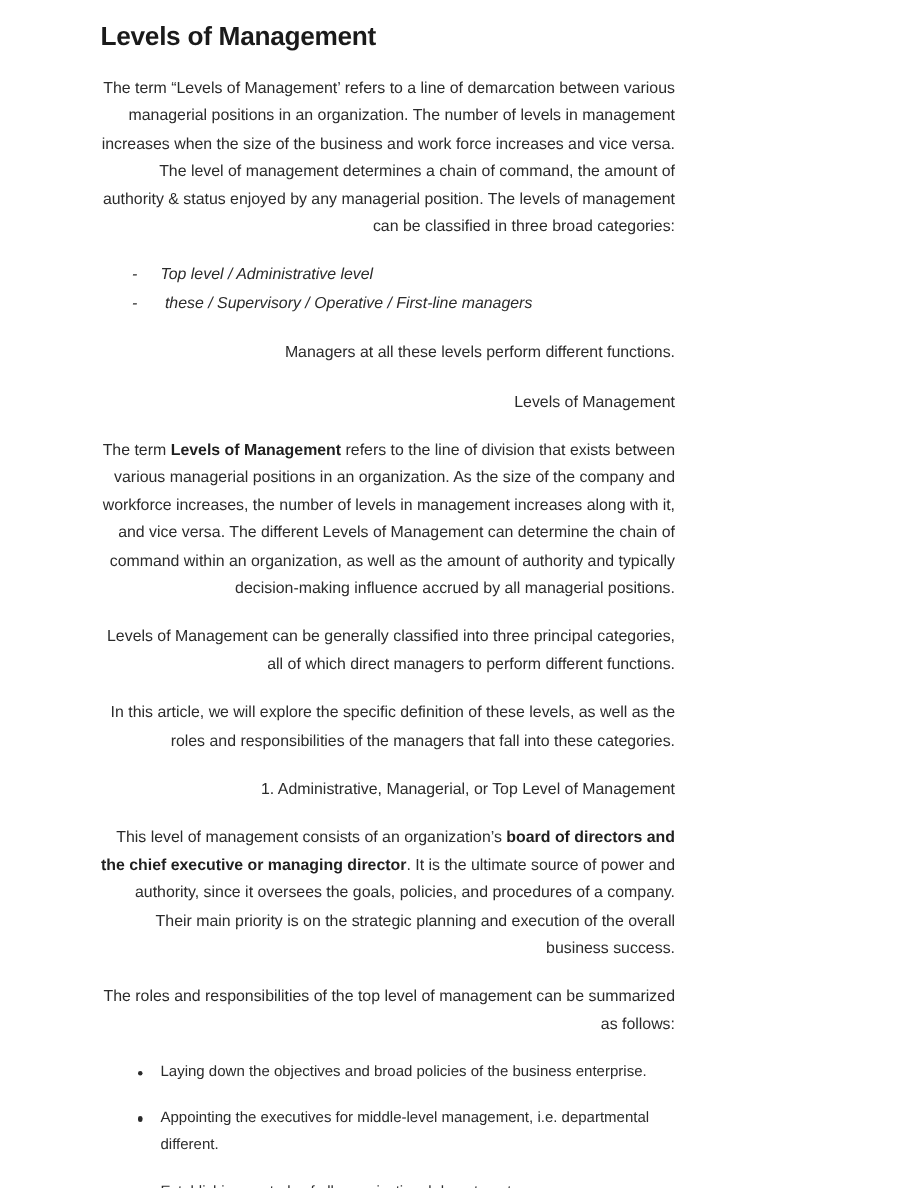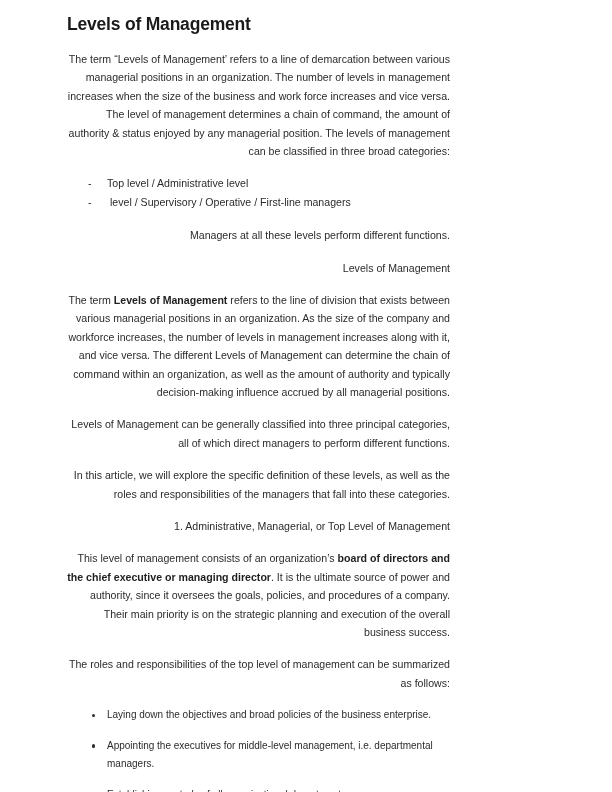--- a/index.html
+++ b/index.html
@@ -47,20 +47,21 @@
     list-style: none;
     margin: 0 0 15px 0;
     padding: 0;
   }
   ul.dash-list li {
     position: relative;
     font-size: 10.6px;
     line-height: 18.4px;
     padding-left: 40px;
     color: #2b2b2b;
+    font-style: italic;
   }
   ul.dash-list li::before {
     content: "-";
     position: absolute;
     left: 21px;
     top: 0;
     color: #2b2b2b;
   }
   ul.disc-list {
     list-style: none;
@@ -93,39 +94,39 @@
 <body>
 
 <div class="page">
 
   <h1 class="doc-title">Levels of Management</h1>
 
   <p class="para">The term “Levels of Management’ refers to a line of demarcation between various managerial positions in an organization. The number of levels in management increases when the size of the business and work force increases and vice versa. The level of management determines a chain of command, the amount of authority &amp; status enjoyed by any managerial position. The levels of management can be classified in three broad categories:</p>
 
   <ul class="dash-list">
     <li class="pre-space">Top level / Administrative level</li>
-    <li class="pre-space"> level / Supervisory / Operative / First-line managers</li>
+    <li class="pre-space"> these / Supervisory / Operative / First-line managers</li>
   </ul>
 
   <p class="para">Managers at all these levels perform different functions.</p>
 
   <p class="para">Levels of Management</p>
 
   <p class="para"><span>The term </span><b>Levels of Management</b><span> refers to the line of division that exists between various managerial positions in an organization. As the size of the company and workforce increases, the number of levels in management increases along with it, and vice versa. The different Levels of Management can determine the chain of command within an organization, as well as the amount of authority and typically decision-making influence accrued by all managerial positions.</span></p>
 
   <p class="para">Levels of Management can be generally classified into three principal categories, all of which direct managers to perform different functions.</p>
 
   <p class="para">In this article, we will explore the specific definition of these levels, as well as the roles and responsibilities of the managers that fall into these categories.</p>
 
   <p class="para">1. Administrative, Managerial, or Top Level of Management</p>
 
   <p class="para"><span>This level of management consists of an organization’s </span><b>board of directors and the chief executive or managing director</b><span>. It is the ultimate source of power and authority, since it oversees the goals, policies, and procedures of a company. Their main priority is on the strategic planning and execution of the overall business success.</span></p>
 
   <p class="para tight">The roles and responsibilities of the top level of management can be summarized as follows:</p>
 
   <ul class="disc-list">
     <li>Laying down the objectives and broad policies of the business enterprise.</li>
-    <li>Appointing the executives for middle-level management, i.e. departmental managers.</li>
+    <li>Appointing the executives for middle-level management, i.e. departmental different.</li>
     <li>Establishing controls of all organizational departments.</li>
 
   </ul>
 
 </div>
 
 </body></html>

